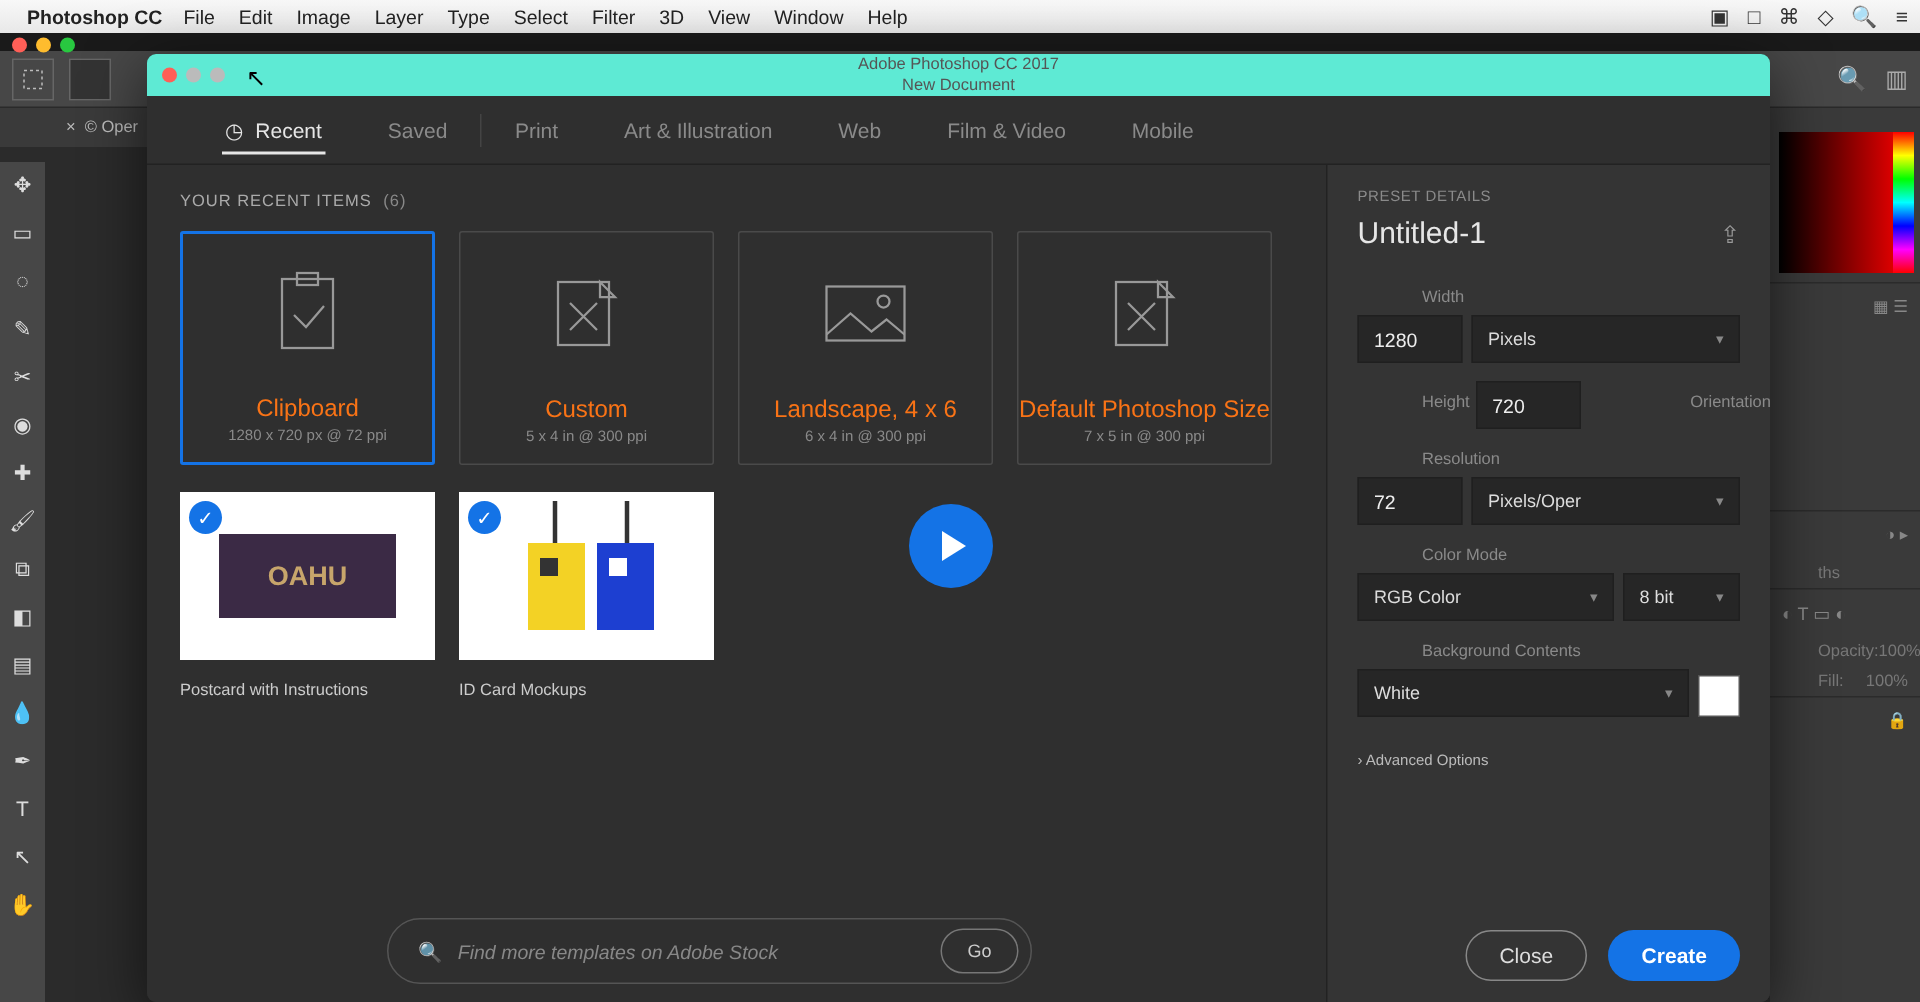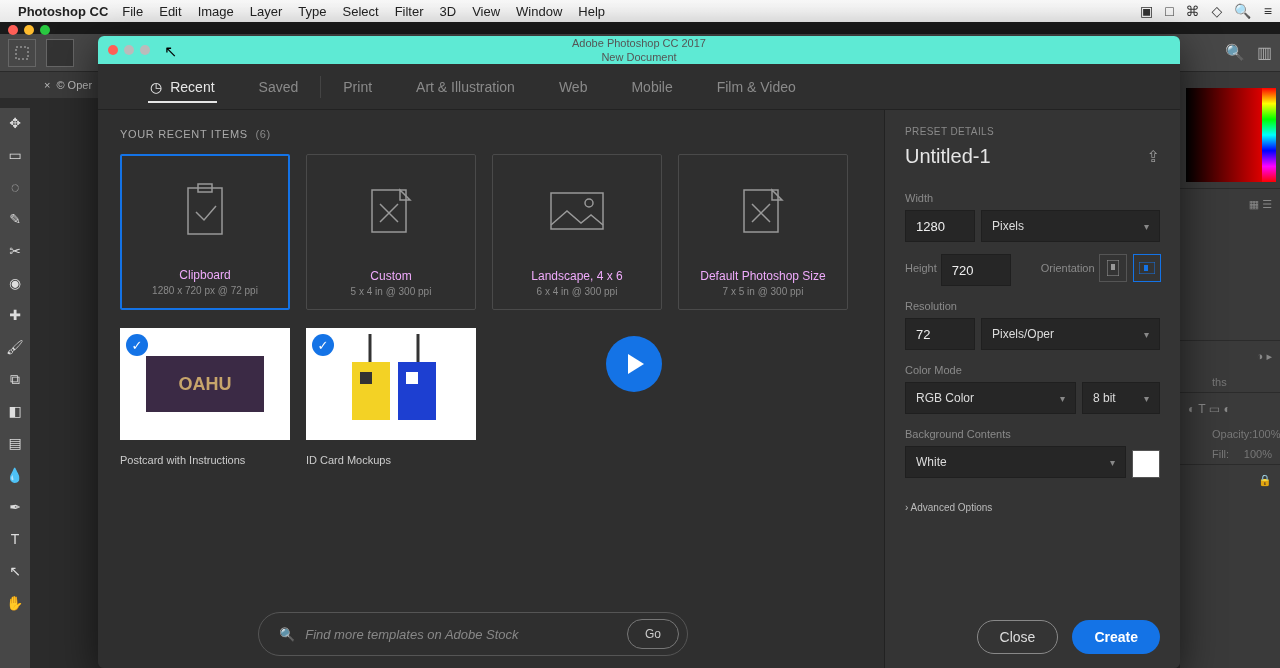--- a/index.html
+++ b/index.html
@@ -56,39 +56,39 @@
   .tab-divider{width:1px;height:22px;background:#444;}
 
   
   .left-pane { flex:1; padding:18px 22px 0 22px; position:relative; overflow:hidden;}
   .section-label{font-size:11px; letter-spacing:.06em; color:#aaa;}
   .section-label .count{color:#888; margin-left:4px;}
   .preset-grid{margin-top:14px; display:grid; grid-template-columns:repeat(4,170px); gap:16px;}
   .preset-card{height:156px; border:1px solid #4a4a4a; border-radius:2px; display:flex; flex-direction:column; align-items:center; justify-content:center; cursor:pointer;}
   .preset-card.selected{border:2px solid #1473e6;}
   .preset-card .icon-area{flex:1;display:flex;align-items:center;justify-content:center;}
-  .preset-card .card-label{font-size:12px;color:#f0abfc;margin-top:2px;}
+  .preset-card .card-label{font-size:16px;color:#f97316;margin-top:2px;}
   .preset-card .card-sub{font-size:10px;color:#8a8a8a;margin-top:3px;margin-bottom:12px;}
 
   .template-grid{margin-top:18px; display:grid; grid-template-columns:repeat(4,170px); gap:16px;}
   .tmpl-card{cursor:pointer;}
   .tmpl-thumb{height:112px;background:#fff;position:relative;display:flex;align-items:center;justify-content:center;}
   .tmpl-thumb .check{position:absolute;top:6px;left:6px;width:22px;height:22px;border-radius:50%;background:#1473e6;display:flex;align-items:center;justify-content:center;color:#fff;font-size:13px;}
   .tmpl-label{font-size:11px;color:#ccc;margin-top:14px;}
 
   .stock-search{position:absolute;left:160px;bottom:12px;width:430px;height:44px;border:1px solid #555;border-radius:22px;display:flex;align-items:center;padding:0 8px 0 20px;color:#888;font-size:13px;font-style:italic;}
   .stock-search .go{margin-left:auto;width:52px;height:30px;border:1px solid #777;border-radius:15px;display:flex;align-items:center;justify-content:center;font-style:normal;color:#ccc;font-size:12px;cursor:pointer;}
 
   
   .right-pane{width:296px;background:#343434;border-left:1px solid #222;padding:16px 20px 0 20px;display:flex;flex-direction:column;gap:6px;position:relative;}
   .rp-label{font-size:10px;color:#8a8a8a;letter-spacing:.04em;}
   .rp-title-row{display:flex;align-items:center;justify-content:space-between;margin-top:2px;margin-bottom:10px;}
   .rp-title{font-size:20px;color:#e6e6e6;}
   .save-preset{color:#999;font-size:16px;cursor:pointer;}
-  .field-label{font-size:11px;color:#8a8a8a;margin-top:8px;}
+  .field-label{font-size:11px;color:#8a8a8a;margin-top:8px;margin-left:43px;}
   .row{display:flex;gap:6px;align-items:flex-end;}
   .num-input{background:#262626;border:1px solid #1f1f1f;height:32px;color:#eee;font-size:13px;padding:0 10px;width:70px;}
   .select{background:#262626;border:1px solid #1f1f1f;height:32px;color:#ddd;font-size:12px;display:flex;align-items:center;justify-content:space-between;padding:0 10px;cursor:pointer;}
   .select .chev{color:#888;font-size:10px;}
   .orient-row{display:flex;gap:30px;margin-top:6px;}
   .orient-group{display:flex;gap:4px;}
   .orient-btns{display:flex;gap:6px;}
   .orient-btn{width:28px;height:28px;border:1px solid #555;display:flex;align-items:center;justify-content:center;cursor:pointer;}
   .orient-btn.active{border-color:#1473e6;}
   .checkbox{width:18px;height:18px;border:1px solid #666;cursor:pointer;}
@@ -217,22 +217,22 @@
   <div class="tabs-row">
     <div class="tab active">
         <span class="clock">◷</span>
         <span>Recent</span>
       </div>
     <div class="tab">Saved</div>
     <div class="tab-divider"></div>
     <div class="tab">Print</div>
     <div class="tab">Art &amp; Illustration</div>
     <div class="tab">Web</div>
+    <div class="tab">Film &amp; Video</div>
     <div class="tab">Mobile</div>
-    <div class="tab">Film &amp; Video</div>
   </div>
 
   <div class="modal-body">
     <div class="left-pane">
       <div class="section-label">
         <span>YOUR RECENT ITEMS</span>
         <span class="count">(6)</span>
       </div>
 
       <div class="preset-grid">

